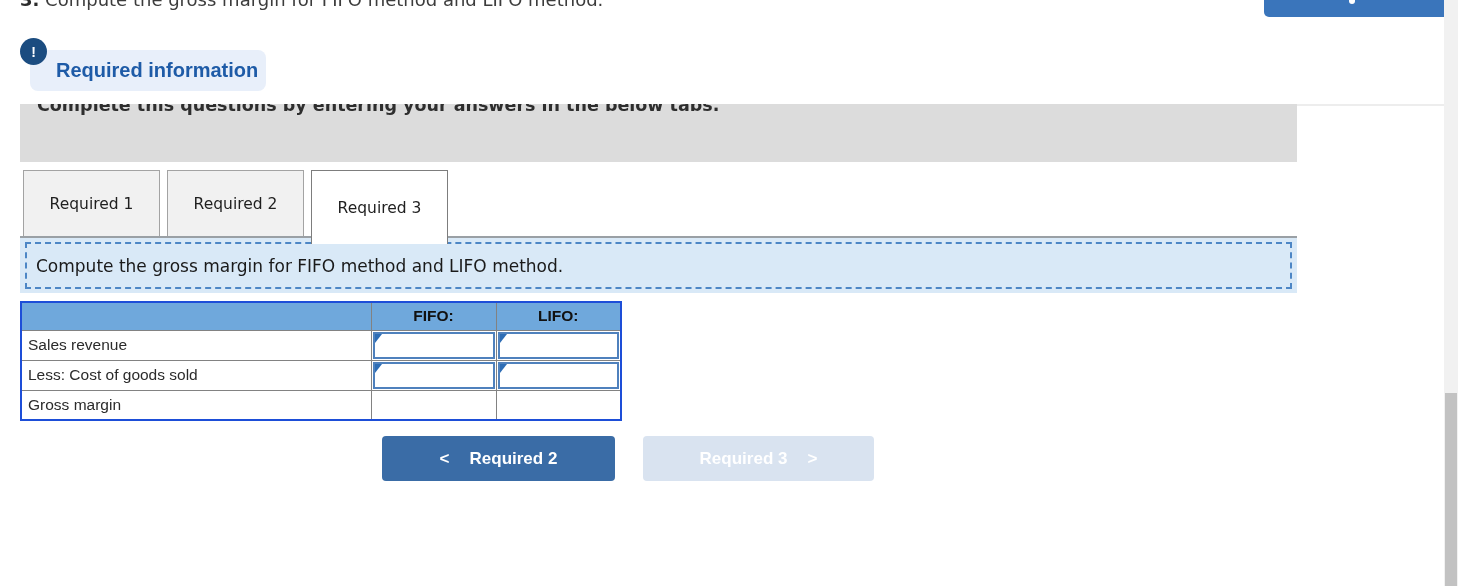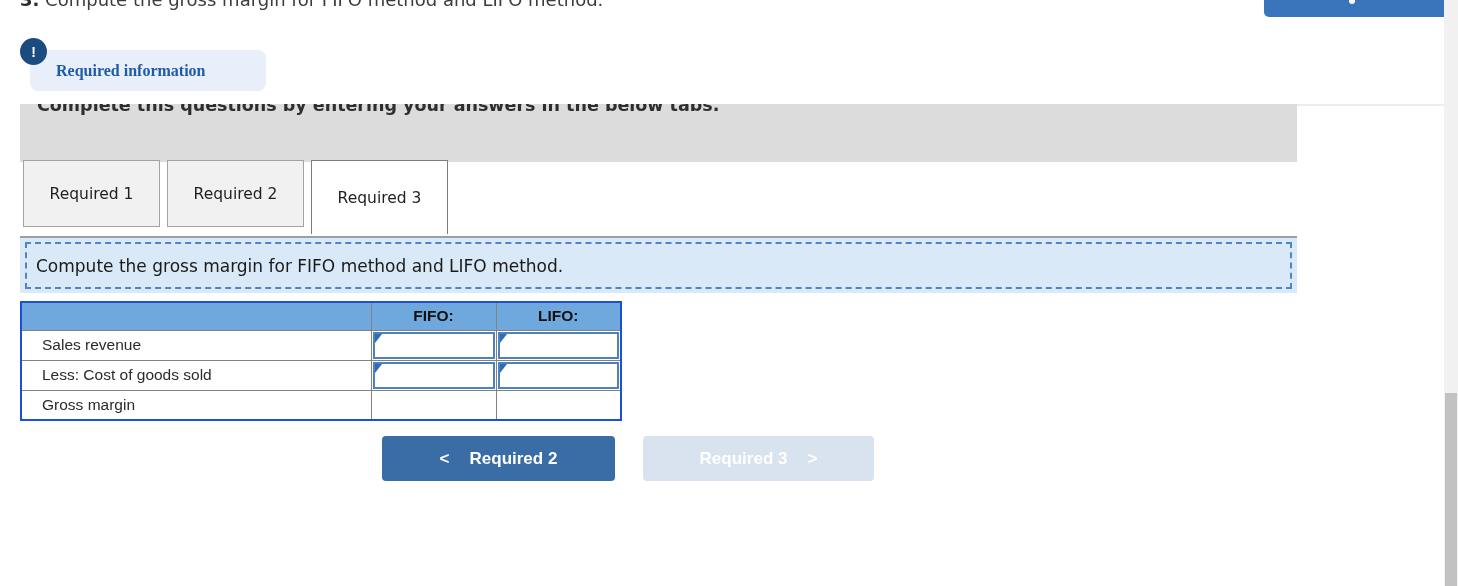--- a/index.html
+++ b/index.html
@@ -17,51 +17,51 @@
   
   .top-btn{left:1264px;top:0;width:191px;height:17px;background:#3a75bb;border-radius:0 0 5px 5px;}
   .top-btn .txt-frag{position:absolute;left:85px;top:0;width:6px;height:4px;background:#ffffff;border-radius:0 0 3px 3px;}
 
   
   .clip2{left:1445px;top:31px;width:9px;height:13px;overflow:hidden;font-weight:bold;font-size:14px;color:#454545;font-family:"DejaVu Sans",sans-serif;}
 
   
   .badge{left:30px;top:50px;width:236px;height:41px;background:#e8effa;border-radius:8px;}
   .badge-label{position:absolute;left:26px;top:0;height:100%;display:flex;align-items:center;
-    font-weight:bold;font-size:16px;color:#1e5ba7;font-family:Liberation Serif, serif;}
+    font-weight:bold;font-size:20px;color:#1e5ba7;}
   .excl{position:absolute;left:-10px;top:-12px;width:27px;height:27px;border-radius:50%;
     background:#1b4c80;color:#fff;font-weight:bold;font-size:14px;display:flex;align-items:center;justify-content:center;}
 
   
   .top-rule{left:20px;top:104px;width:1424px;height:2px;background:#ededed;}
 
   
   .gray-bar{left:20px;top:104px;width:1277px;height:58px;background:#dcdcdc;overflow:hidden;}
   .gray-bar-text{margin:-9px 0 0 17px;font-family:"DejaVu Sans",sans-serif;font-weight:bold;font-size:17.5px;color:#2e2e2e;white-space:nowrap;}
 
   
-  .tabs{left:23px;top:160px;display:flex;justify-content:flex-end;}
+  .tabs{left:23px;top:170px;display:flex;justify-content:flex-end;}
   .tab{width:137px;height:67px;background:#f1f1f1;border:1px solid #a3a3a3;margin-right:7px;
     display:flex;align-items:center;justify-content:center;
     font-family:"DejaVu Sans",sans-serif;font-size:15.5px;color:#1f1f1f;box-sizing:border-box;cursor:pointer;}
   .tab.active{background:#ffffff;border:1px solid #7d7d7d;border-bottom:none;height:74px;position:relative;z-index:3;}
 
   
   .panel{left:20px;top:236px;width:1277px;height:57px;background:#d9e9f7;border-top:2px solid #9aa0a5;box-sizing:border-box;}
   .panel-dashed{position:absolute;left:5px;right:5px;top:4px;bottom:4px;border:2px dashed #4d86c5;
     display:flex;align-items:center;padding-left:9px;
     font-family:"DejaVu Sans",sans-serif;font-size:17px;color:#1a1a1a;}
 
   
   .tbl-wrap{left:20px;top:301px;}
   table.ws{border-collapse:collapse;table-layout:fixed;width:600px;border:2px solid #1d4ed8;}
   table.ws th, table.ws td{border:1px solid #828282;box-sizing:border-box;}
   table.ws th{height:28px;background:#6fa8dc;font-size:15.5px;font-weight:bold;color:#111111;text-align:center;padding:0;}
   table.ws td{height:30px;font-size:15.5px;color:#2b2b2b;background:#ffffff;}
-  td.lbl{padding:0 0 0 20px;margin-left:20px;}
+  td.lbl{padding:0 0 0 6px;margin-left:20px;}
   td.inp{position:relative;padding:0;}
   .input-box{position:absolute;left:1px;right:1px;top:1px;bottom:1px;border:2px solid #4f81bd;background:#ffffff;cursor:text;}
   .input-box::before{content:"";position:absolute;left:0;top:0;width:0;height:0;
     border-left:7px solid #2e6db5;border-bottom:9px solid transparent;}
   td.total{background:#ffffa1;border-top:2px solid #000;border-bottom:4px double #000;}
 
   
   .nav-btn{border:none;border-radius:4px;color:#ffffff;font-family:"Liberation Sans",sans-serif;
     font-weight:bold;font-size:17px;display:flex;align-items:center;justify-content:center;cursor:pointer;}
   .btn-prev{left:382px;top:436px;width:233px;height:45px;background:#3a6ca6;}

